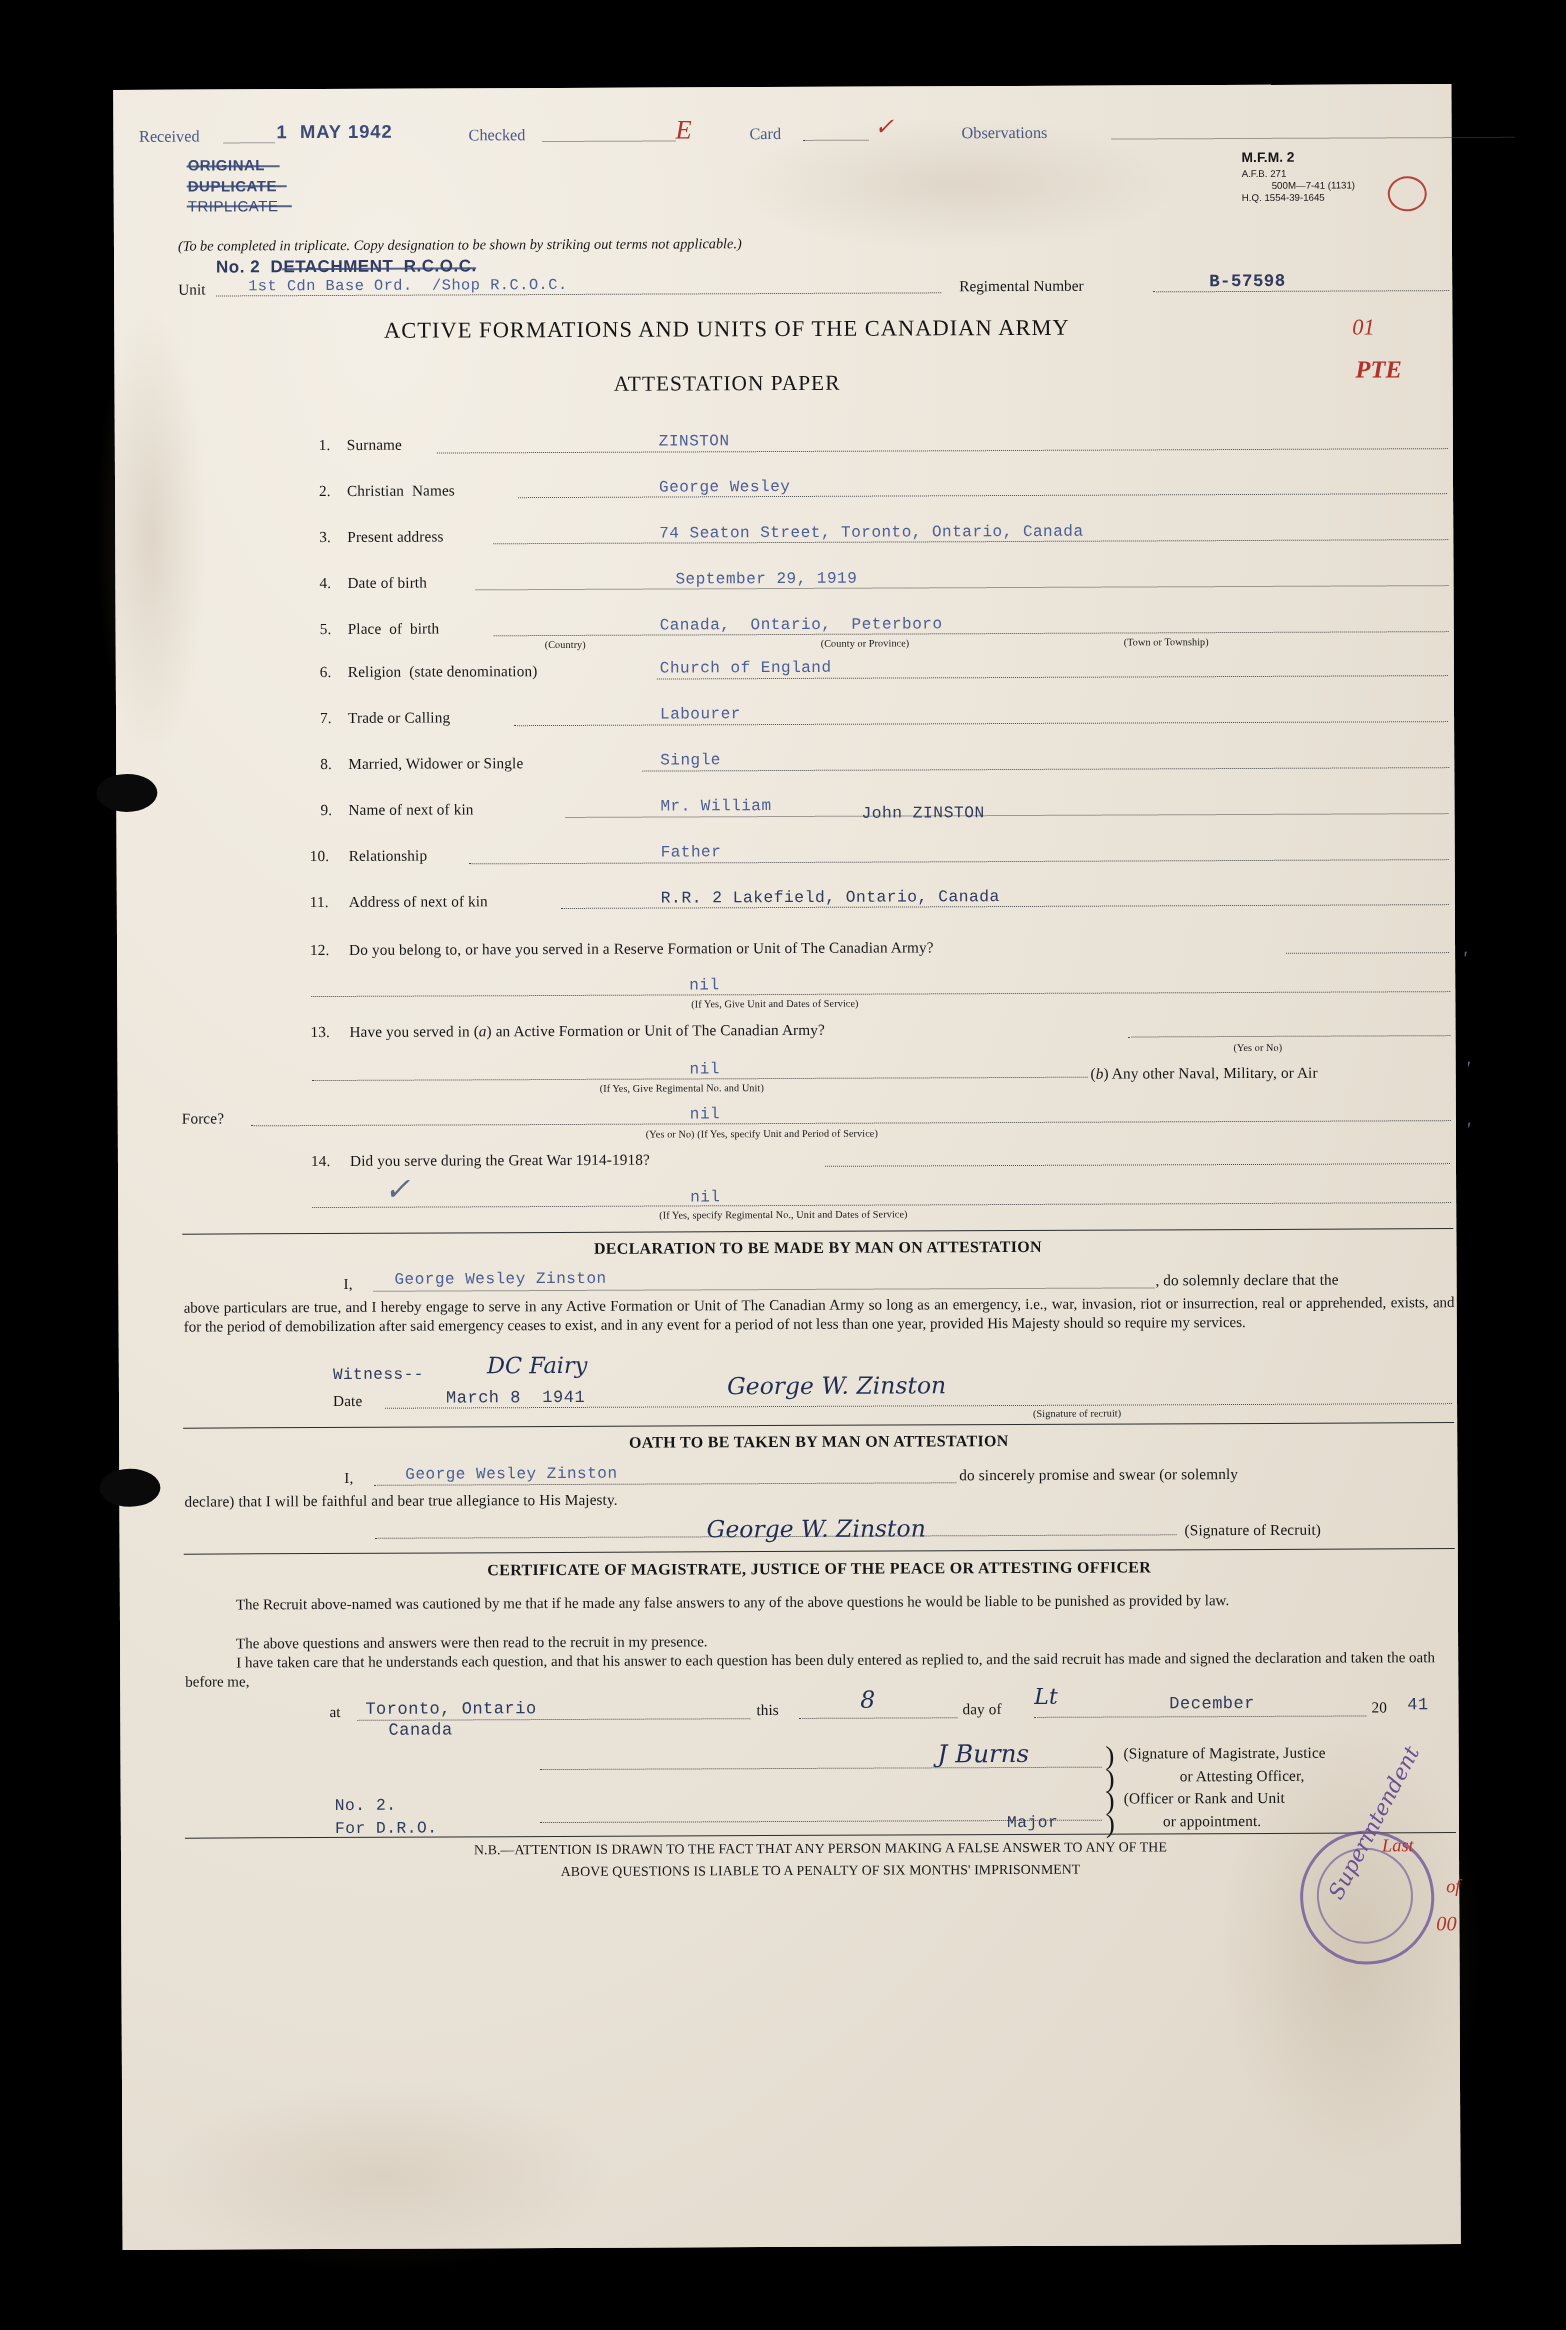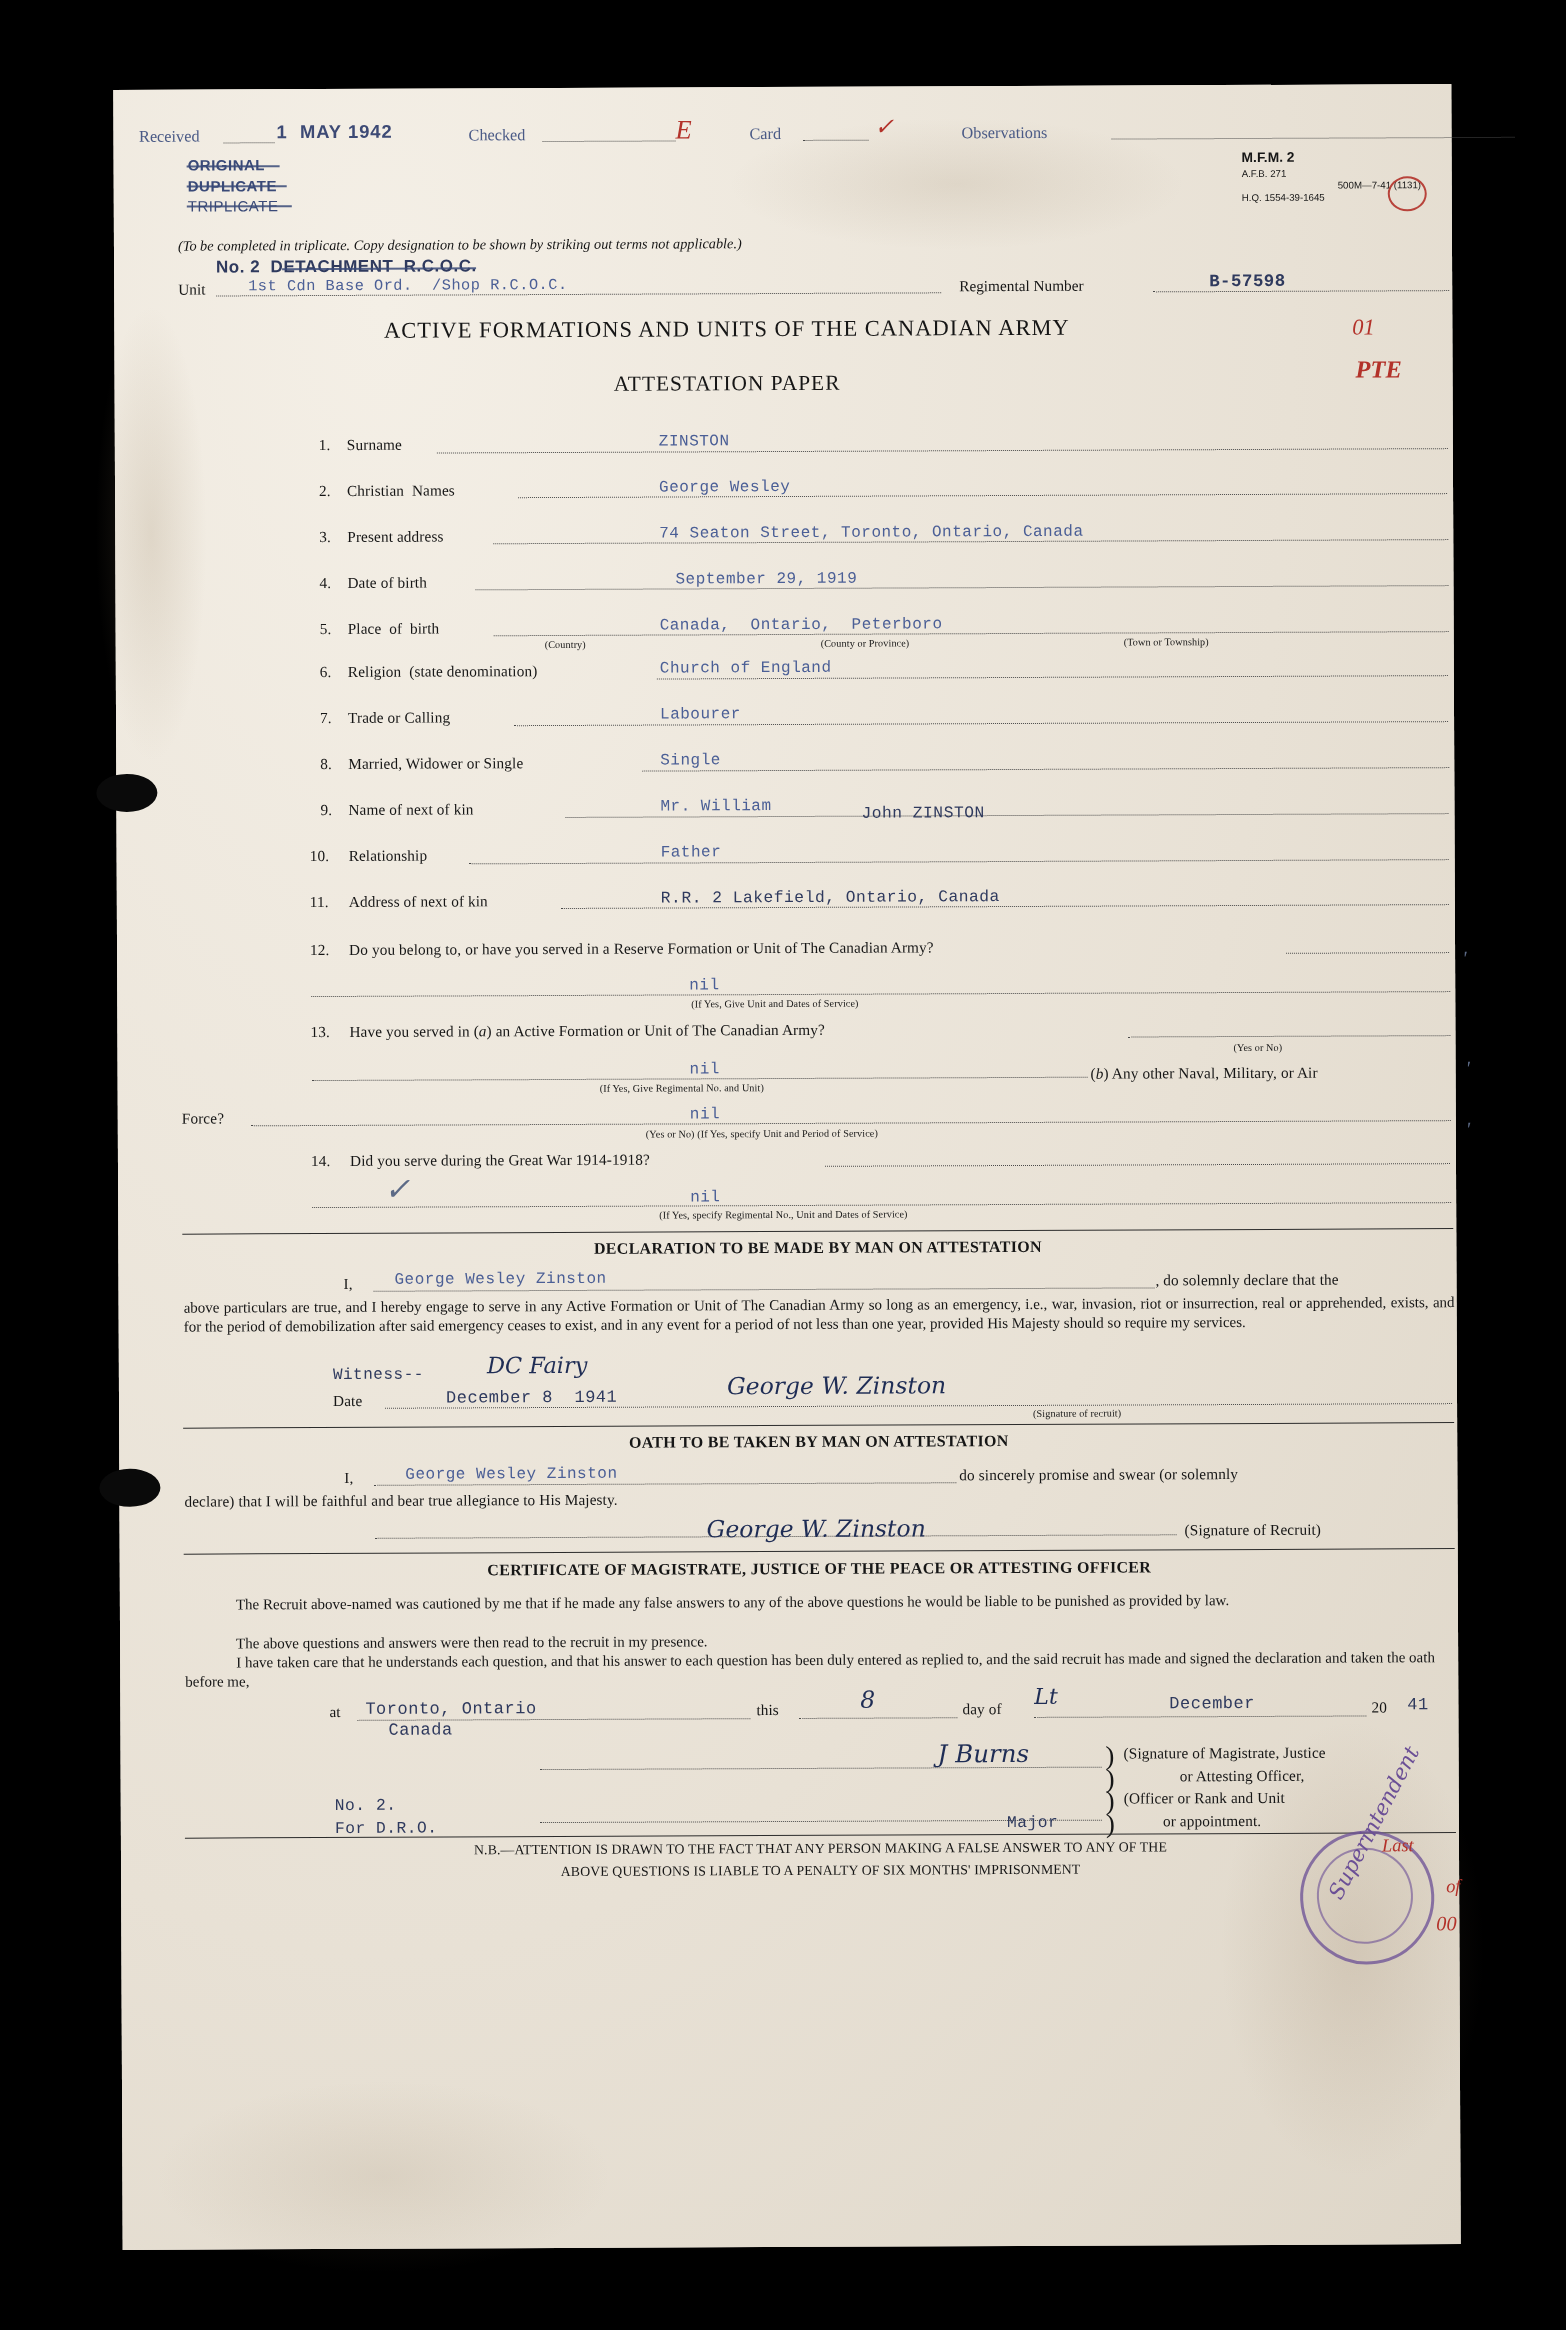--- a/index.html
+++ b/index.html
@@ -187,21 +187,21 @@
 
   <div class="type type-dark" style="left:74px;top:67px;font-size:15px;font-family:'Liberation Sans',sans-serif;font-weight:bold;color:#3a4a78;">ORIGINAL</div>
   <div class="strike" style="left:73px;top:76px;width:93px;"></div>
   <div class="type type-dark" style="left:74px;top:88px;font-size:15px;font-family:'Liberation Sans',sans-serif;font-weight:bold;color:#3a4a78;">DUPLICATE</div>
   <div class="strike" style="left:73px;top:96px;width:100px;"></div>
   <div class="type type-dark" style="left:74px;top:108px;font-size:15px;font-family:'Liberation Sans',sans-serif;font-weight:normal;color:#3a4a78;">TRIPLICATE</div>
   <div class="strike" style="left:73px;top:116px;width:105px;"></div>
 
   <div class="t" style="left:1128px;top:65px;font-size:13.8px;font-weight:bold;font-family:'Liberation Sans',sans-serif;">M.F.M. 2</div>
   <div class="t" style="left:1128px;top:83px;font-size:9.7px;font-family:'Liberation Sans',sans-serif;">A.F.B. 271</div>
-  <div class="t" style="left:1194px;top:95px;font-size:9.7px;font-family:'Liberation Sans',sans-serif;padding-left:30px;">500M—7-41 (1131)</div>
+  <div class="t" style="left:1128px;top:95px;font-size:9.7px;font-family:'Liberation Sans',sans-serif;padding-left:30px;">500M—7-41 (1131)</div>
   <div class="t" style="left:1128px;top:107px;font-size:9.7px;font-family:'Liberation Sans',sans-serif;">H.Q. 1554-39-1645</div>
   <div class="red-circle" style="left:1274px;top:92px;"></div>
 
   <div class="t" style="left:64px;top:148px;font-size:14.3px;font-style:italic;">(To be completed in triplicate. Copy designation to be shown by striking out terms not applicable.)</div>
 
   <div class="type type-dark" style="left:102px;top:168px;font-size:17px;font-family:'Liberation Sans',sans-serif;font-weight:bold;letter-spacing:0.5px;">No. 2  DETACHMENT  R.C.O.C.</div>
   <div class="strike" style="left:168px;top:179px;width:194px;"></div>
 
   <div class="t" style="left:64px;top:191px;font-size:15.3px;">Unit</div>
   <div class="dots" style="left:102px;top:206px;width:725px;"></div>
@@ -308,21 +308,21 @@
   <div class="dots" style="left:255px;top:1202px;width:781px;"></div>
   <div class="type" style="left:276px;top:1182px;font-size:16px;">George Wesley Zinston</div>
   <div class="t q" style="left:1037px;top:1186px;">, do solemnly declare that the</div>
 
   <div class="body-p" style="left:65px;top:1209px;width:1271px;text-align:justify;">above particulars are true, and I hereby engage to serve in any Active Formation or Unit of The Canadian Army so long as an emergency, i.e., war, invasion, riot or insurrection, real or apprehended, exists, and for the period of demobilization after said emergency ceases to exist, and in any event for a period of not less than one year, provided His Majesty should so require my services.</div>
 
   <div class="type type-dark" style="left:214px;top:1277px;font-size:16px;">Witness--</div>
   <div class="sig" style="left:368px;top:1264px;font-size:22.5px;">DC Fairy</div>
   <div class="t q" style="left:214px;top:1303px;">Date</div>
   <div class="dots" style="left:266px;top:1319px;width:1067px;"></div>
-  <div class="type type-dark" style="left:327px;top:1300px;font-size:17px;">December 8  1941</div>
+  <div class="type type-dark" style="left:327px;top:1300px;font-size:17px;">March 8  1941</div>
   <div class="sig" style="left:608px;top:1285px;font-size:23.5px;">George W. Zinston</div>
   <div class="t note" style="left:914px;top:1322px;">(Signature of recruit)</div>
 
   <div class="rule" style="left:64px;top:1338px;width:1271px;"></div>
   <div class="ctr h-sect" style="left:64px;top:1346px;width:1271px;font-weight:bold;">OATH TO BE TAKEN BY MAN ON ATTESTATION</div>
 
   <div class="t q" style="left:225px;top:1380px;">I,</div>
   <div class="dots" style="left:255px;top:1396px;width:582px;"></div>
   <div class="type" style="left:286px;top:1377px;font-size:16px;">George Wesley Zinston</div>
   <div class="t q" style="left:840px;top:1380px;">do sincerely promise and swear (or solemnly</div>

